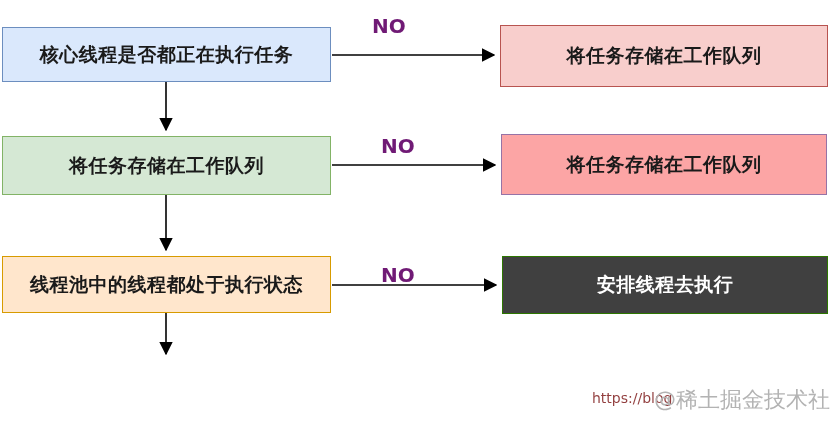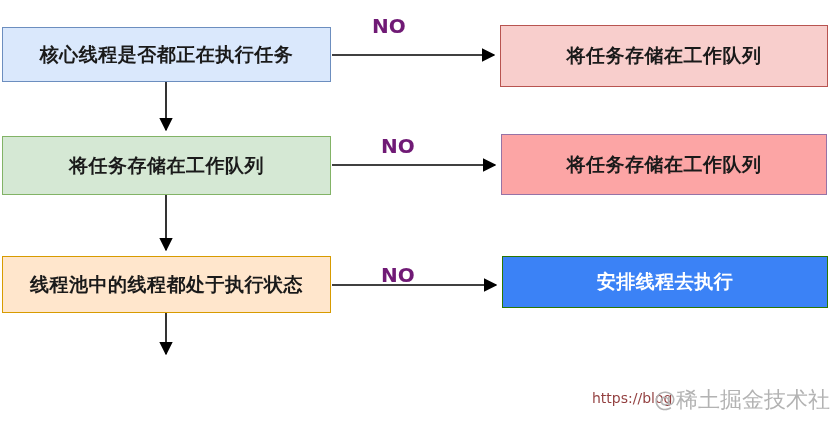--- a/index.html
+++ b/index.html
@@ -29,21 +29,21 @@
     border: 1px solid #7f1d1d;
   }
   
   .n-q1 { left: 2px;   top: 27px;  width: 329px; height: 55px; background: #dae8fc; border-color: #6c8ebf; }
   .n-q2 { left: 2px;   top: 136px; width: 329px; height: 59px; background: #d5e8d4; border-color: #82b366; }
   .n-q3 { left: 2px;   top: 256px; width: 329px; height: 57px; background: #ffe6cc; border-color: #d79b00; }
   .n-q4 { left: 2px;   top: 360px; width: 328px; height: 58px; background: #fff2cc; border-color: #d6b656; }
   
   .n-a1 { left: 500px; top: 25px;  width: 328px; height: 62px; background: #f8cecc; border-color: #b85450; }
   .n-a2 { left: 501px; top: 134px; width: 326px; height: 61px; background: #fca5a5; border-color: #9673a6; }
-  .n-a3 { left: 502px; top: 256px; width: 326px; height: 52px; background: #3b82f6; border-color: #2d7600; color: #ffffff; }
+  .n-a3 { left: 502px; top: 256px; width: 326px; height: 58px; background: #404040; border-color: #2d7600; color: #ffffff; }
 
   .arrows {
     position: absolute;
     left: 0; top: 0;
     width: 831px; height: 421px;
     pointer-events: none;
   }
   .edge-label {
     position: absolute;
     font-weight: bold;

